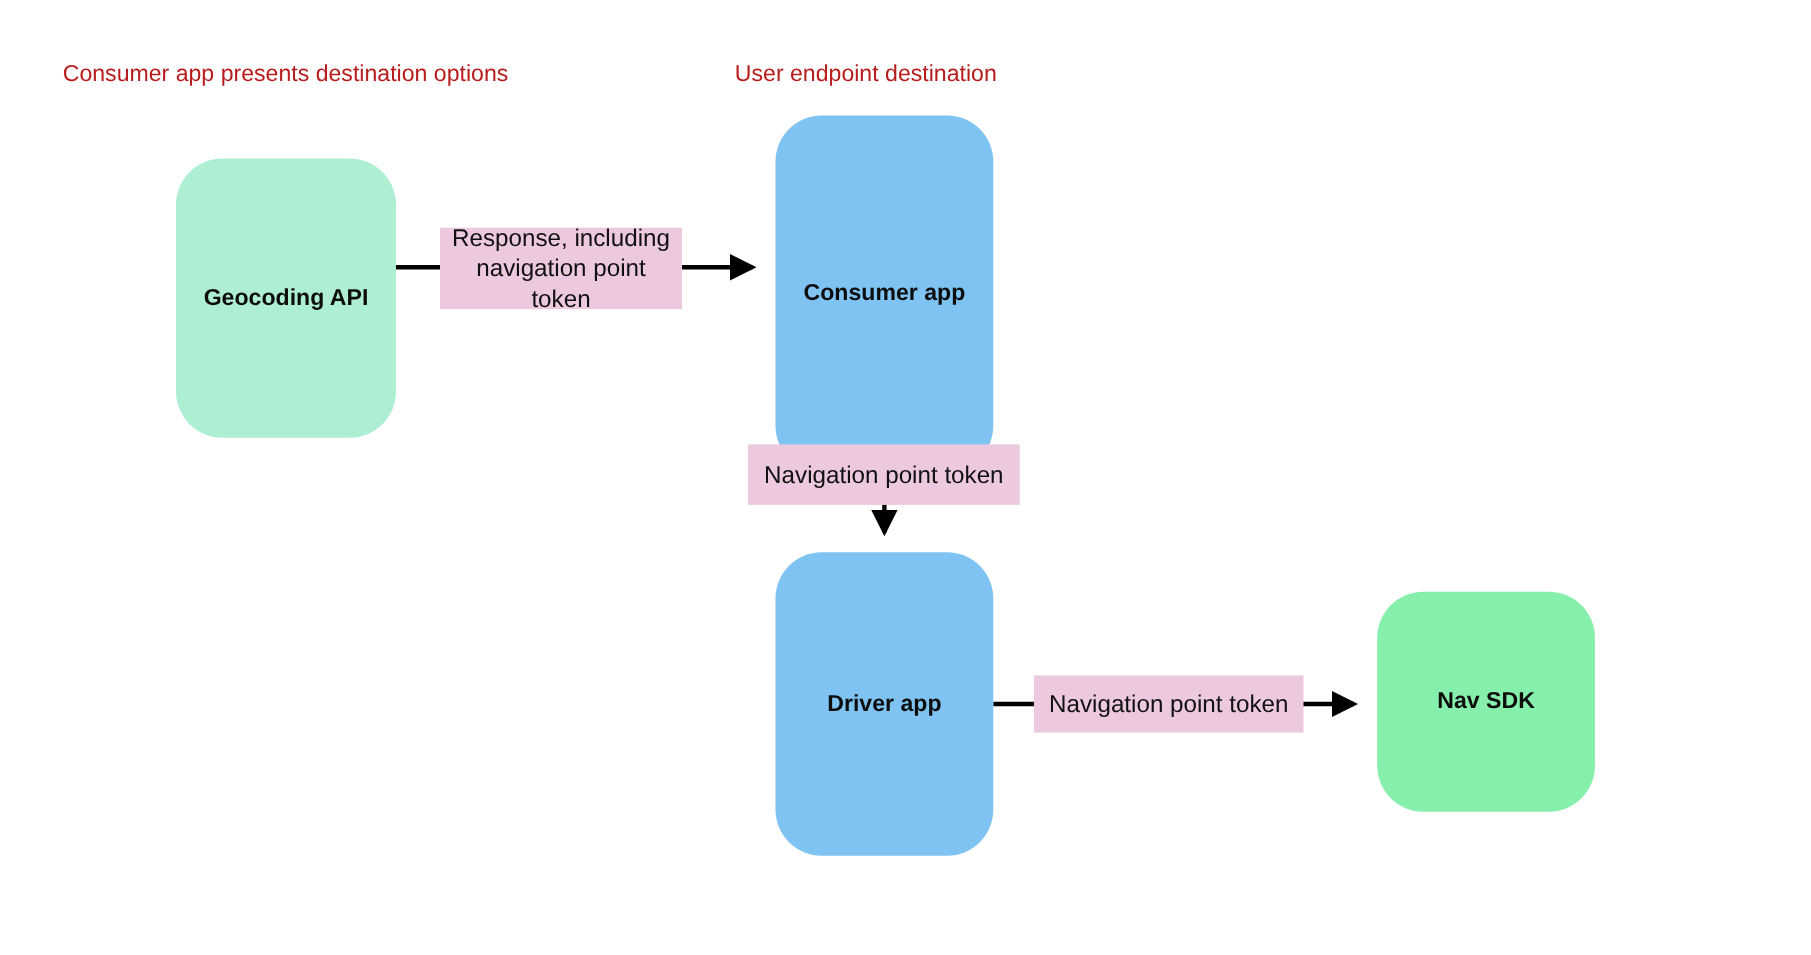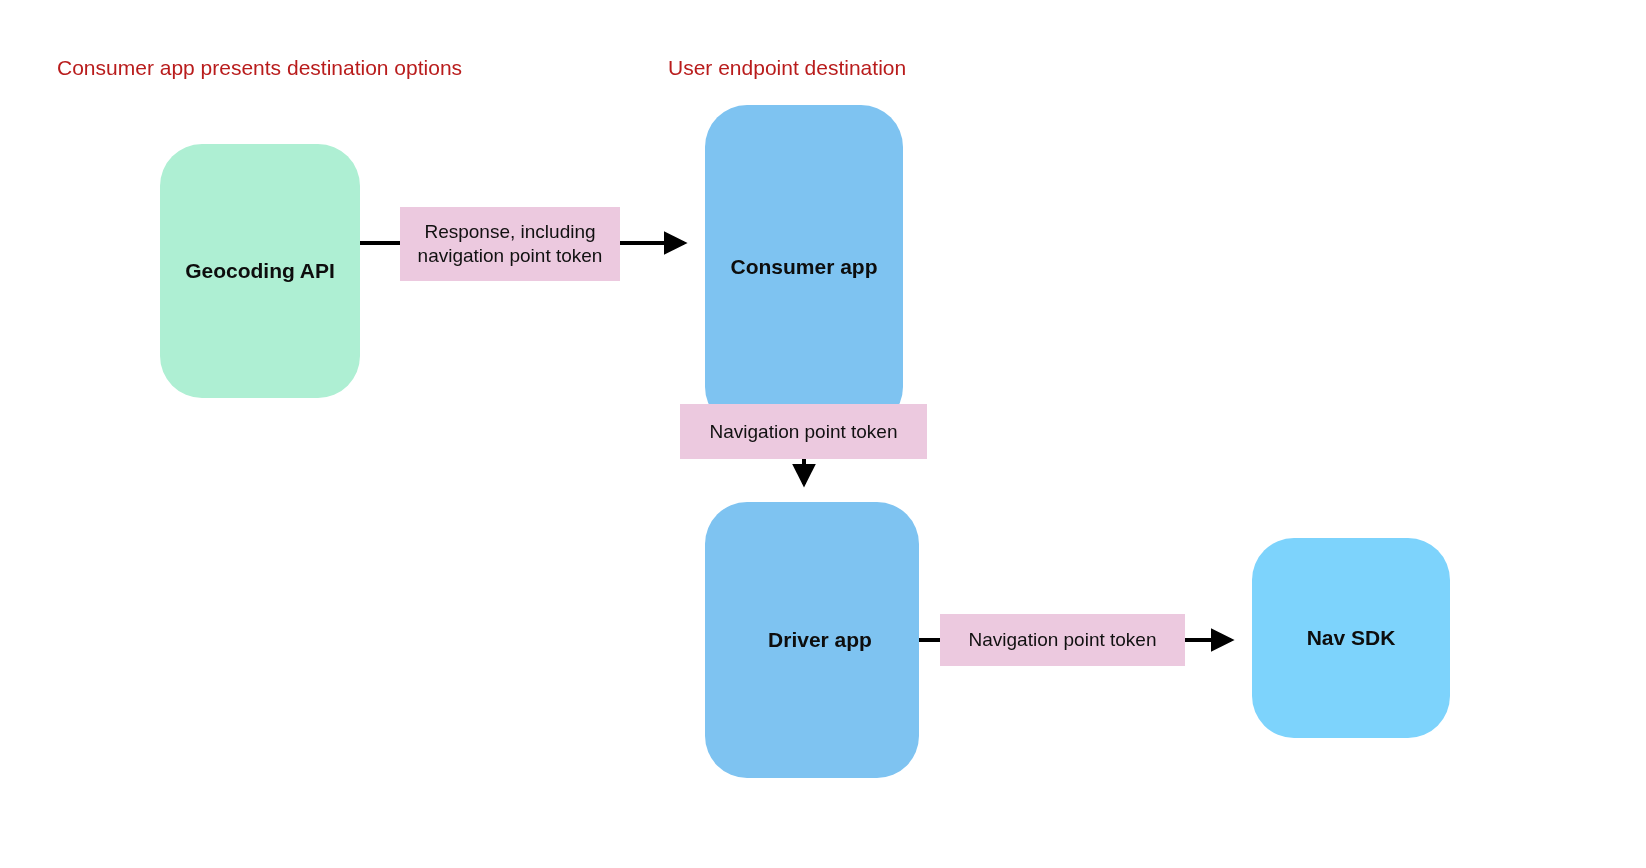--- a/index.html
+++ b/index.html
@@ -35,21 +35,21 @@
     color: #0d0d0d;
     text-align: center;
   }
   .edge-label {
     position: absolute;
     background: #ecc9df;
     display: flex;
     align-items: center;
     justify-content: center;
     text-align: center;
-    font-size: 19px;
+    font-size: 22px;
     color: #111111;
     line-height: 1.25;
     padding: 4px 8px;
     box-sizing: border-box;
   }
   #arrow-layer {
     position: absolute;
     left: 0;
     top: 0;
     width: 1646px;
@@ -76,25 +76,25 @@
   </svg>
 
   <div class="node" style="left: 160px; top: 144px; width: 200px; height: 254px; background-color: rgb(174, 239, 211);">
     <span class="node-label">Geocoding API</span>
   </div>
 
   <div class="node" style="left: 705px; top: 105px; width: 198px; height: 324px; background-color: rgb(126, 195, 241);">
     <span class="node-label">Consumer app</span>
   </div>
 
-  <div class="node" style="left: 705px; top: 502px; width: 198px; height: 276px; background-color: rgb(126, 195, 241); padding-left: 16px;">
+  <div class="node" style="left: 705px; top: 502px; width: 198px; height: 276px; background-color: rgb(126, 195, 241);">
     <span class="node-label">Driver app</span>
   </div>
 
-  <div class="node" style="left: 1252px; top: 538px; width: 198px; height: 200px; background-color: #7dd3fc;">
+  <div class="node" style="left: 1252px; top: 538px; width: 198px; height: 200px; background-color: #86efac;">
     <span class="node-label">Nav SDK</span>
   </div>
 
   <div class="edge-label" style="left:400px; top:207px; width:220px; height:74px;">Response, including navigation point token</div>
 
   <div class="edge-label" style="left:680px; top:404px; width:247px; height:55px;">Navigation point token</div>
 
   <div class="edge-label" style="left:940px; top:614px; width:245px; height:52px;">Navigation point token</div>
 
 </div>

